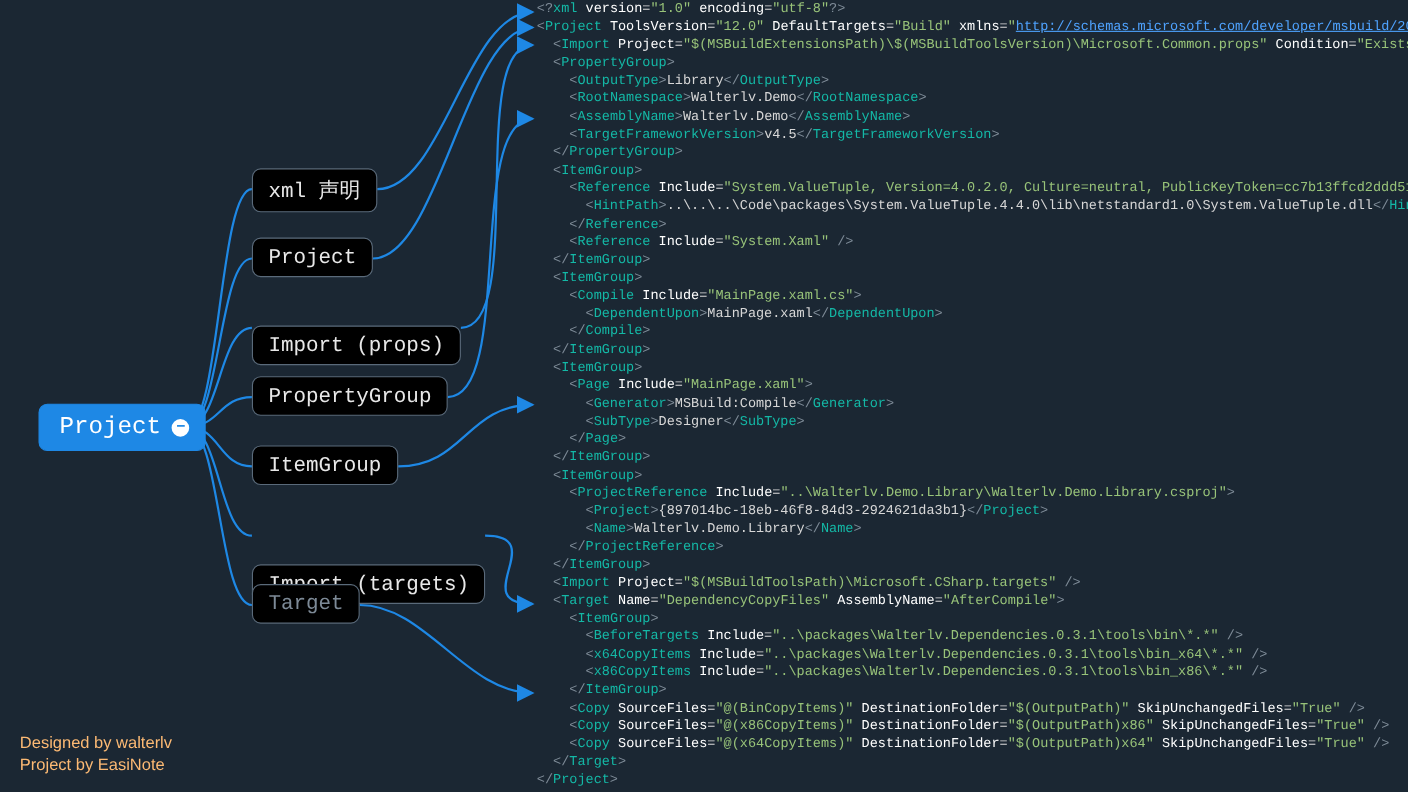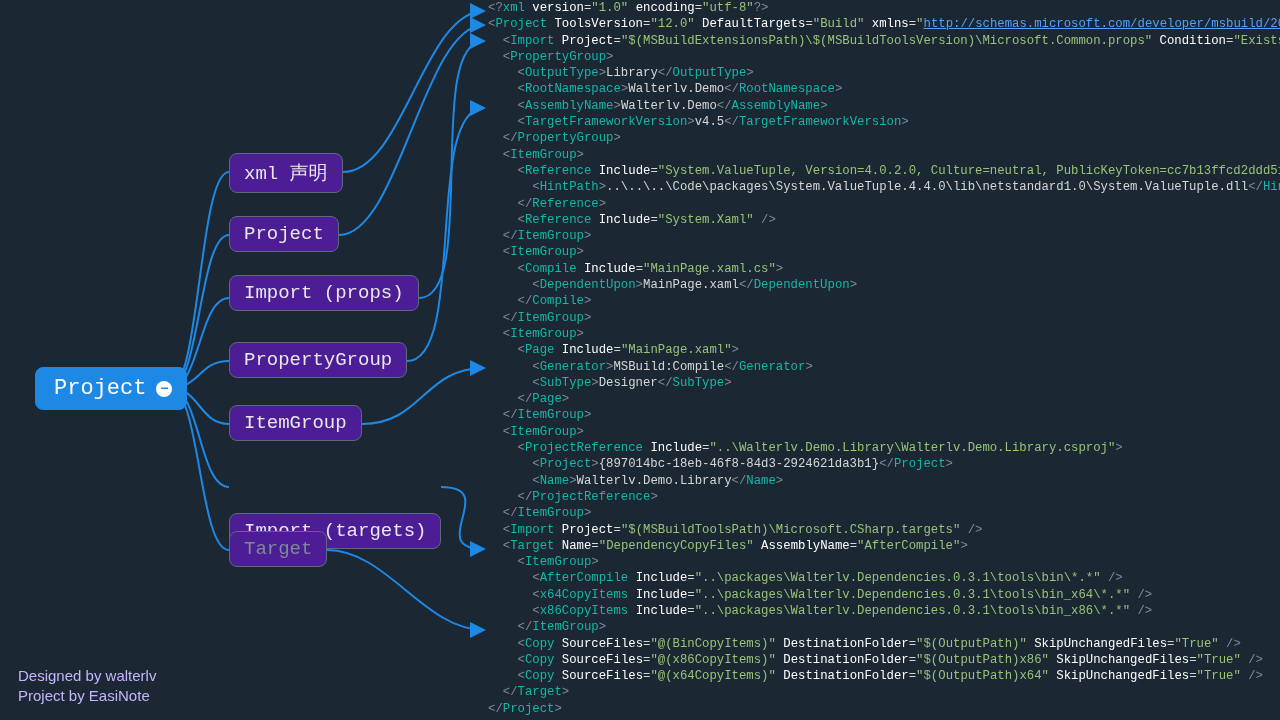--- a/index.html
+++ b/index.html
@@ -15,21 +15,21 @@
   .canvas { position: absolute; inset: 0; }
 
   
   .node {
     position: absolute;
     border: 1px solid #5a6a7a;
     border-radius: 8px;
     padding: 6px 14px;
     font-size: 19px;
     color: #e8e8e8;
-    background: #4c1d95;
+    background: #000000;
     white-space: nowrap;
   }
   .root-node {
     background: #1e88e5;
     border: 1px solid #1e88e5;
     color: #fff;
     font-size: 22px;
     padding: 8px 14px 8px 18px;
     display: flex;
     align-items: center;
@@ -62,21 +62,21 @@
   .t-orange { color:#ffffff; } 
   .t-green  { color:#98c379; } 
   .t-white  { color:#d7d7d7; }
   .t-gray   { color:#7f8c98; }
   .t-blue   { color:#4fa3ff; text-decoration: underline; }
 
   
   .credits {
     position:absolute; left:18px; bottom:14px;
     font-family: -apple-system, 'Segoe UI', sans-serif;
-    font-size: 15px; color:#c4b5fd; line-height:1.35;
+    font-size: 15px; color:#fdba74; line-height:1.35;
   }
 </style>
 </head>
 <body>
 
 <div class="canvas">
 
   <svg class="edges">
     <defs>
       <marker id="ah" markerWidth="8" markerHeight="8" refX="7" refY="4" orient="auto">
@@ -102,21 +102,21 @@
   </svg>
 
   <div class="node root-node" style="left:35px; top:367px;">
     <span>Project</span>
     <span class="collapse-dot">−</span>
   </div>
 
   <div id="child-nodes">
       <div class="node" style="left: 229px; top: 153px;">xml 声明</div>
       <div class="node" style="left: 229px; top: 216px;">Project</div>
-      <div class="node" style="left: 229px; top: 275px;">Import (props)</div>
+      <div class="node" style="left: 229px; top: 296px;">Import (props)</div>
       <div class="node" style="left: 229px; top: 342px;">PropertyGroup</div>
       <div class="node" style="left: 229px; top: 405px;">ItemGroup</div>
       <div class="node" style="left: 229px; top: 489px; margin-top: 24px;">Import (targets)</div>
       <div class="node dim" style="left: 229px; top: 531px;">Target</div>
     </div>
 
   <div class="code" id="code-block"><span class="t-gray">&lt;?</span><span class="t-red">xml</span> <span class="t-orange">version</span><span class="t-white">=</span><span class="t-green">"1.0"</span> <span class="t-orange">encoding</span><span class="t-white">=</span><span class="t-green">"utf-8"</span><span class="t-gray">?&gt;</span>
 <span class="t-gray">&lt;</span><span class="t-red">Project</span> <span class="t-orange">ToolsVersion</span><span class="t-white">=</span><span class="t-green">"12.0"</span> <span class="t-orange">DefaultTargets</span><span class="t-white">=</span><span class="t-green">"Build"</span> <span class="t-orange">xmlns</span><span class="t-white">=</span><span class="t-green">"</span><span class="t-blue">http://schemas.microsoft.com/developer/msbuild/200</span>
   <span class="t-gray">&lt;</span><span class="t-red">Import</span> <span class="t-orange">Project</span><span class="t-white">=</span><span class="t-green">"$(MSBuildExtensionsPath)\$(MSBuildToolsVersion)\Microsoft.Common.props"</span> <span class="t-orange">Condition</span><span class="t-white">=</span><span class="t-green">"Exists(</span>
   <span class="t-gray">&lt;</span><span class="t-red">PropertyGroup</span><span class="t-gray">&gt;</span>
@@ -144,21 +144,21 @@
   <span class="t-gray">&lt;/</span><span class="t-red">ItemGroup</span><span class="t-gray">&gt;</span>
   <span class="t-gray">&lt;</span><span class="t-red">ItemGroup</span><span class="t-gray">&gt;</span>
     <span class="t-gray">&lt;</span><span class="t-red">ProjectReference</span> <span class="t-orange">Include</span><span class="t-white">=</span><span class="t-green">"..\Walterlv.Demo.Library\Walterlv.Demo.Library.csproj"</span><span class="t-gray">&gt;</span>
       <span class="t-gray">&lt;</span><span class="t-red">Project</span><span class="t-gray">&gt;</span><span class="t-white">{897014bc-18eb-46f8-84d3-2924621da3b1}</span><span class="t-gray">&lt;/</span><span class="t-red">Project</span><span class="t-gray">&gt;</span>
       <span class="t-gray">&lt;</span><span class="t-red">Name</span><span class="t-gray">&gt;</span><span class="t-white">Walterlv.Demo.Library</span><span class="t-gray">&lt;/</span><span class="t-red">Name</span><span class="t-gray">&gt;</span>
     <span class="t-gray">&lt;/</span><span class="t-red">ProjectReference</span><span class="t-gray">&gt;</span>
   <span class="t-gray">&lt;/</span><span class="t-red">ItemGroup</span><span class="t-gray">&gt;</span>
   <span class="t-gray">&lt;</span><span class="t-red">Import</span> <span class="t-orange">Project</span><span class="t-white">=</span><span class="t-green">"$(MSBuildToolsPath)\Microsoft.CSharp.targets"</span> <span class="t-gray">/&gt;</span>
   <span class="t-gray">&lt;</span><span class="t-red">Target</span> <span class="t-orange">Name</span><span class="t-white">=</span><span class="t-green">"DependencyCopyFiles"</span> <span class="t-orange">AssemblyName</span><span class="t-white">=</span><span class="t-green">"AfterCompile"</span><span class="t-gray">&gt;</span>
     <span class="t-gray">&lt;</span><span class="t-red">ItemGroup</span><span class="t-gray">&gt;</span>
-      <span class="t-gray">&lt;</span><span class="t-red">AfterCompile</span> <span class="t-orange">Include</span><span class="t-white">=</span><span class="t-green">"..\packages\Walterlv.Dependencies.0.3.1\tools\bin\*.*"</span> <span class="t-gray">/&gt;</span>
+      <span class="t-gray">&lt;</span><span class="t-red">BeforeTargets</span> <span class="t-orange">Include</span><span class="t-white">=</span><span class="t-green">"..\packages\Walterlv.Dependencies.0.3.1\tools\bin\*.*"</span> <span class="t-gray">/&gt;</span>
       <span class="t-gray">&lt;</span><span class="t-red">x64CopyItems</span> <span class="t-orange">Include</span><span class="t-white">=</span><span class="t-green">"..\packages\Walterlv.Dependencies.0.3.1\tools\bin_x64\*.*"</span> <span class="t-gray">/&gt;</span>
       <span class="t-gray">&lt;</span><span class="t-red">x86CopyItems</span> <span class="t-orange">Include</span><span class="t-white">=</span><span class="t-green">"..\packages\Walterlv.Dependencies.0.3.1\tools\bin_x86\*.*"</span> <span class="t-gray">/&gt;</span>
     <span class="t-gray">&lt;/</span><span class="t-red">ItemGroup</span><span class="t-gray">&gt;</span>
     <span class="t-gray">&lt;</span><span class="t-red">Copy</span> <span class="t-orange">SourceFiles</span><span class="t-white">=</span><span class="t-green">"@(BinCopyItems)"</span> <span class="t-orange">DestinationFolder</span><span class="t-white">=</span><span class="t-green">"$(OutputPath)"</span> <span class="t-orange">SkipUnchangedFiles</span><span class="t-white">=</span><span class="t-green">"True"</span> <span class="t-gray">/&gt;</span>
     <span class="t-gray">&lt;</span><span class="t-red">Copy</span> <span class="t-orange">SourceFiles</span><span class="t-white">=</span><span class="t-green">"@(x86CopyItems)"</span> <span class="t-orange">DestinationFolder</span><span class="t-white">=</span><span class="t-green">"$(OutputPath)x86"</span> <span class="t-orange">SkipUnchangedFiles</span><span class="t-white">=</span><span class="t-green">"True"</span> <span class="t-gray">/&gt;</span>
     <span class="t-gray">&lt;</span><span class="t-red">Copy</span> <span class="t-orange">SourceFiles</span><span class="t-white">=</span><span class="t-green">"@(x64CopyItems)"</span> <span class="t-orange">DestinationFolder</span><span class="t-white">=</span><span class="t-green">"$(OutputPath)x64"</span> <span class="t-orange">SkipUnchangedFiles</span><span class="t-white">=</span><span class="t-green">"True"</span> <span class="t-gray">/&gt;</span>
   <span class="t-gray">&lt;/</span><span class="t-red">Target</span><span class="t-gray">&gt;</span>
 <span class="t-gray">&lt;/</span><span class="t-red">Project</span><span class="t-gray">&gt;</span></div>
 
   <div class="credits">

